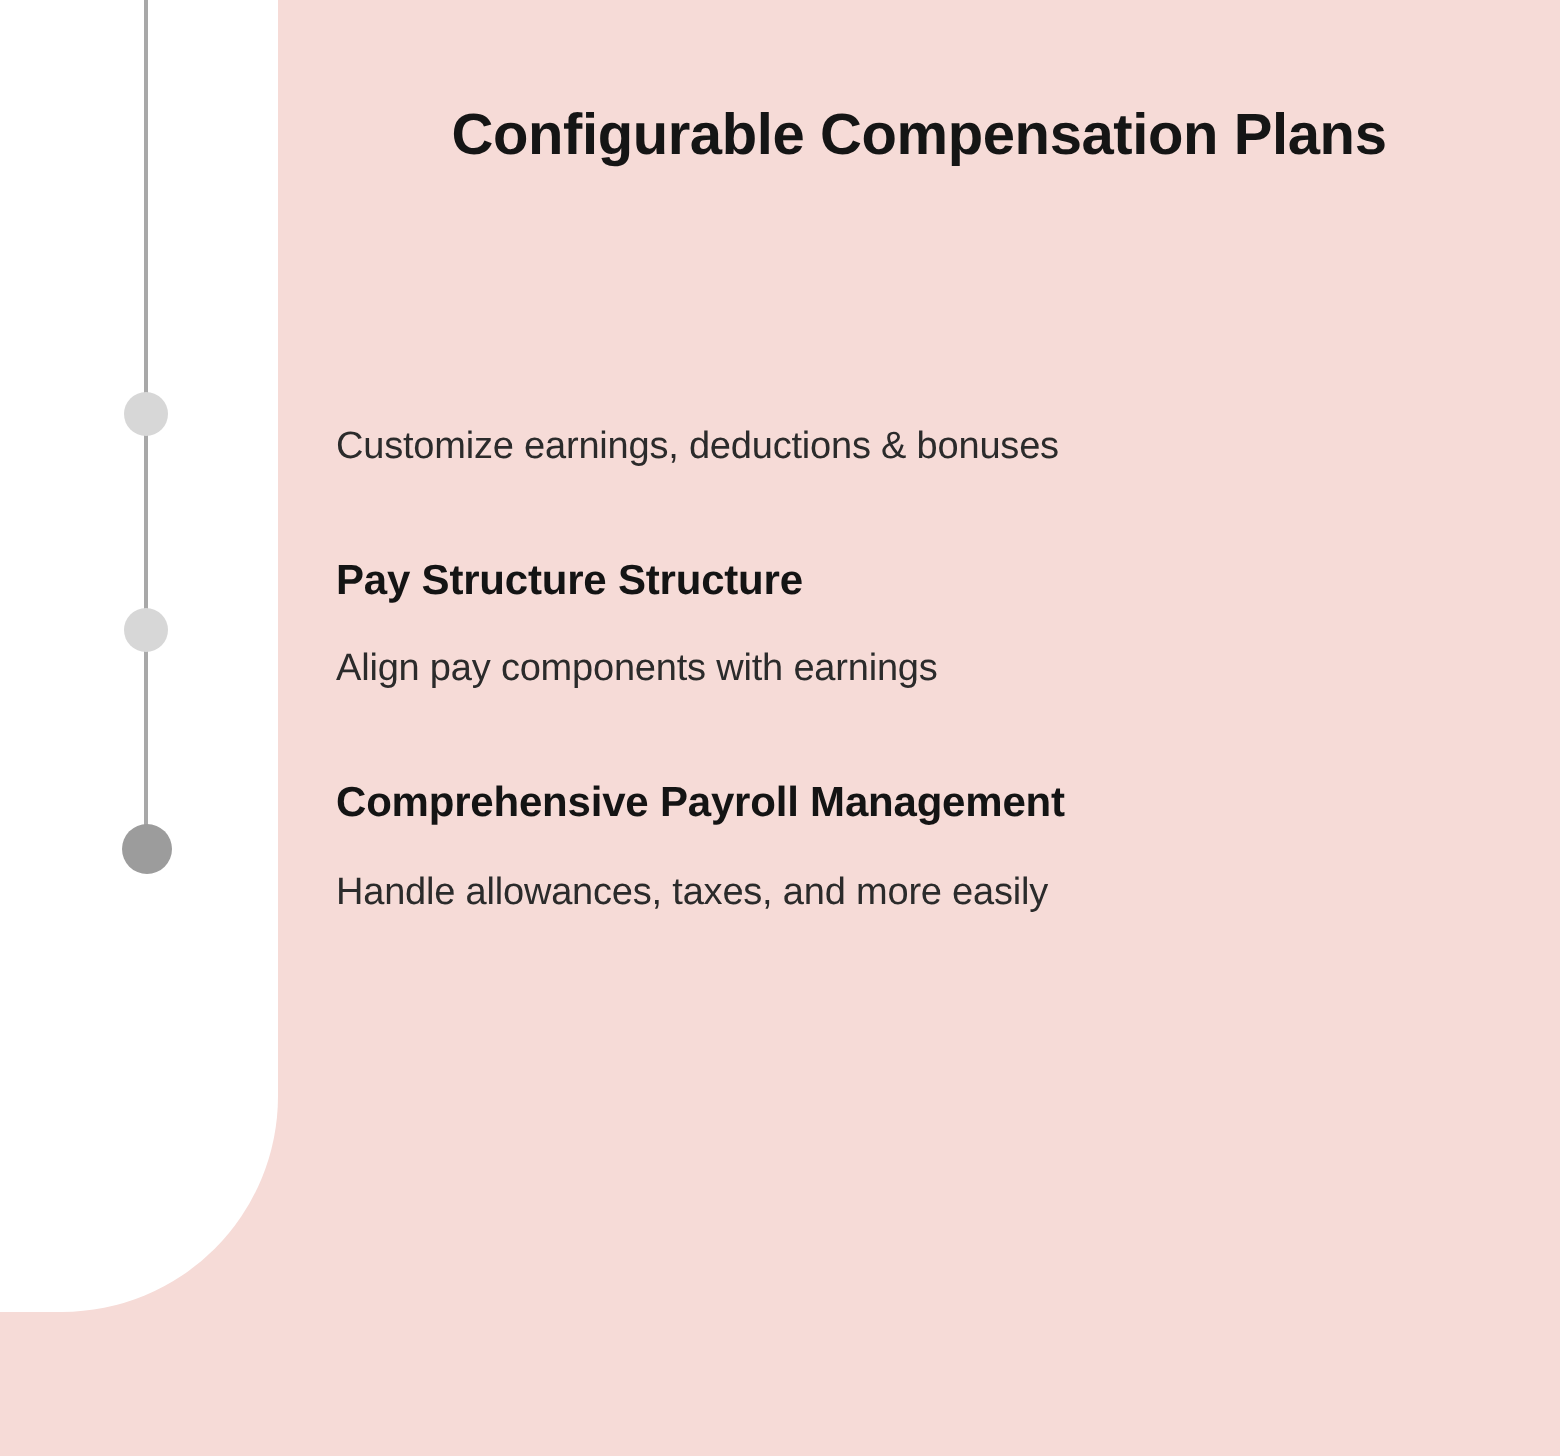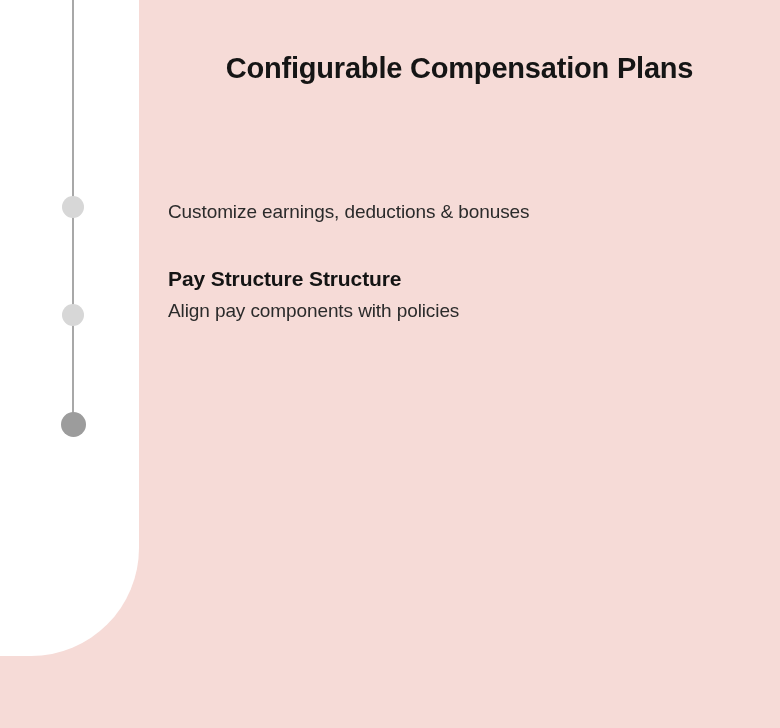--- a/index.html
+++ b/index.html
@@ -116,21 +116,21 @@
     color: #141414;
     line-height: 1.32;
     letter-spacing: -0.1px;
   }
 
   .feature-desc {
     font-size: 19px;
     font-weight: normal;
     color: #2b2b2b;
     line-height: 1.45;
-    margin-top: 5px;
+    margin-top: 17px;
     letter-spacing: -0.1px;
   }
 </style>
 </head>
 <body>
 
 <div id="slide">
 
   <div class="white-panel"></div>
 
@@ -146,19 +146,23 @@
     <div class="slide-title">Configurable Compensation Plans</div>
 
     <div class="feature-list">
 
       <div class="feature-item">
         <div class="feature-desc">Customize earnings, deductions &amp; bonuses</div>
       </div>
 
       <div class="feature-item">
         <div class="feature-heading">Pay Structure Structure</div>
-        <div class="feature-desc">Align pay components with policies</div>
+        <div class="feature-desc">Align pay components with earnings</div>
       </div>
 
+      <div class="feature-item">
+        <div class="feature-heading">Comprehensive Payroll Management</div>
+        <div class="feature-desc">Handle allowances, taxes, and more easily</div>
+      </div>
 
     </div>
   </div>
 </div>
 
 </body></html>

